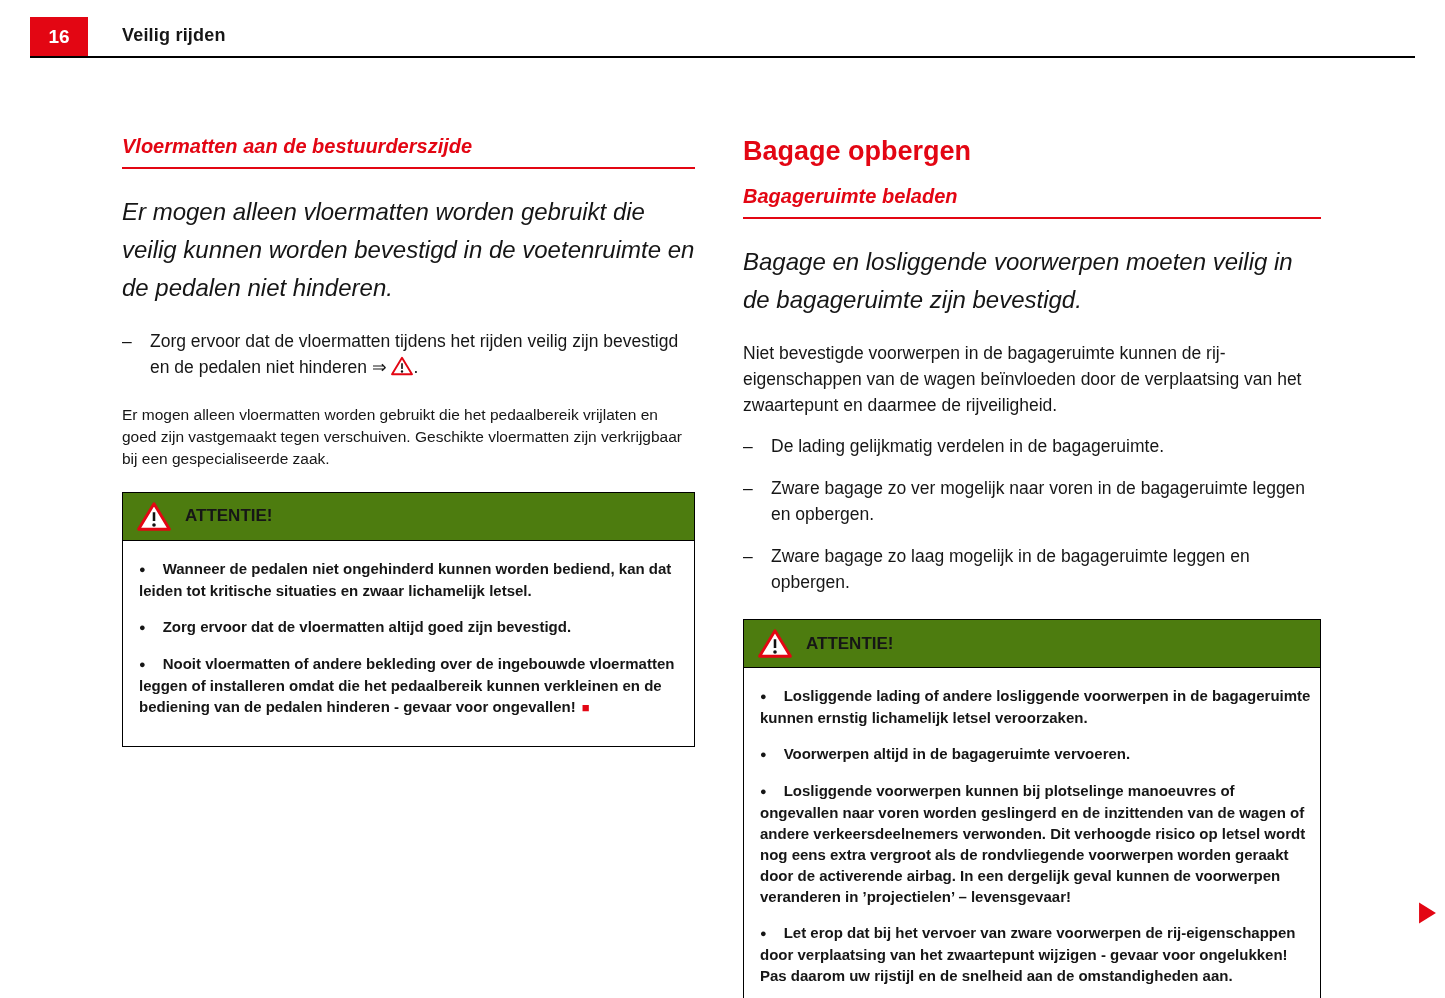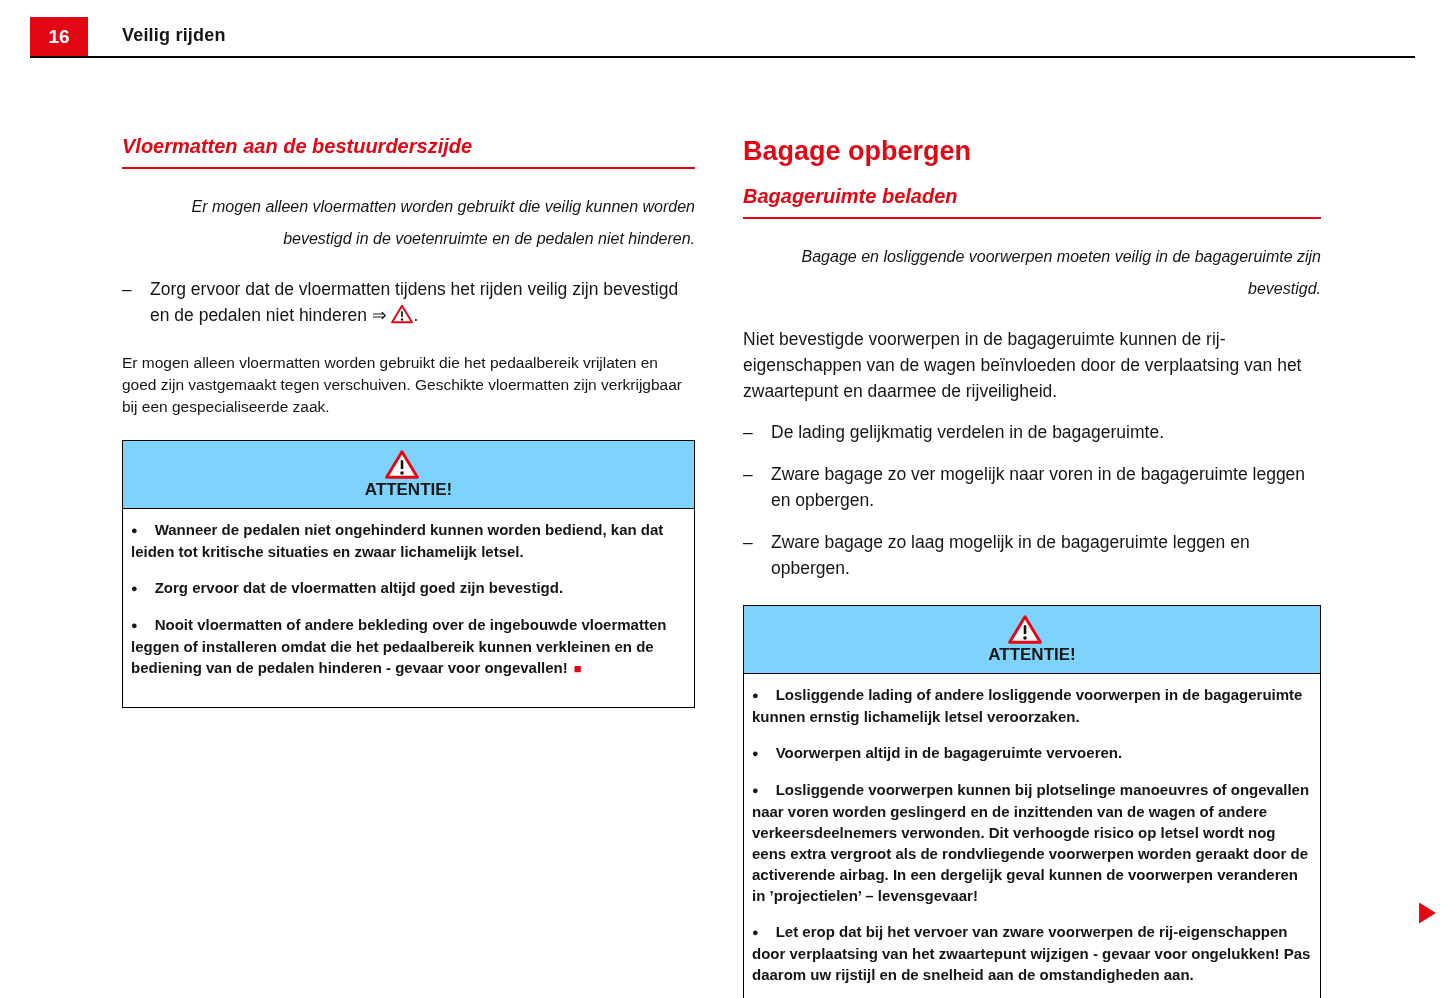--- a/index.html
+++ b/index.html
@@ -35,51 +35,49 @@
 
   .section-heading {
     color: #e30613; font-size: 20px; font-weight: bold;
     border-bottom: 2px solid #e30613;
     padding-bottom: 9px; margin-bottom: 22px; font-style: italic;
   }
   .big-heading {
     color: #e30613; font-size: 27px; font-weight: bold;
   }
   .lead {
-    font-style: italic; font-size: 16px; line-height: 32px;
+    font-style: italic; font-size: 24px; line-height: 38px;
     margin-bottom: 21px;
-    text-align: right;
   }
   .body-md { font-size: 17.5px; line-height: 26px; margin-bottom: 15px; }
   .body-sm { font-size: 15.5px; line-height: 22px; margin-bottom: 22px; }
 
   .dash-item {
     display: flex; font-size: 17.5px; line-height: 26px; margin-bottom: 16px;
   }
   .dash-item.spaced { margin-bottom: 24px; }
   .dash-item .dash { width: 28px; flex: none; }
   .dash-item .dash-text { flex: 1; }
 
   .inline-warning-icon {
     display: inline-block; width: 22px; height: 20px;
     vertical-align: -3px; margin: 0 1px 0 4px;
   }
 
   
   .warning-box { border: 1px solid #000; background: #fff; }
   .warning-header {
     display: flex; align-items: center;
-    background: #7dd3fc;
+    background: #4d7c0f;
     padding: 8px 14px;
     border-bottom: 1px solid #000;
-    flex-direction: column;
   }
   .warning-header .warning-icon { width: 34px; height: 31px; margin-right: 14px; flex: none; }
   .warning-title { font-weight: bold; font-size: 17px; }
-  .warning-body { padding: 10px 8px 13px 8px; }
+  .warning-body { padding: 17px 8px 13px 8px; margin-left: 8px; }
   .warning-item {
     font-weight: bold; font-size: 15px; line-height: 21px; margin-top: 8px;
   }
   .warning-item:first-child { margin-top: 0; }
   .warning-item .bullet { font-size: 11px; margin-right: 17px; vertical-align: 1px; }
   .end-square { color: #e30613; margin-left: 6px; font-size: 13px; }
 
   
   .continue-arrow {
     position: absolute; left: 1418px; top: 901px; width: 19px; height: 24px;

